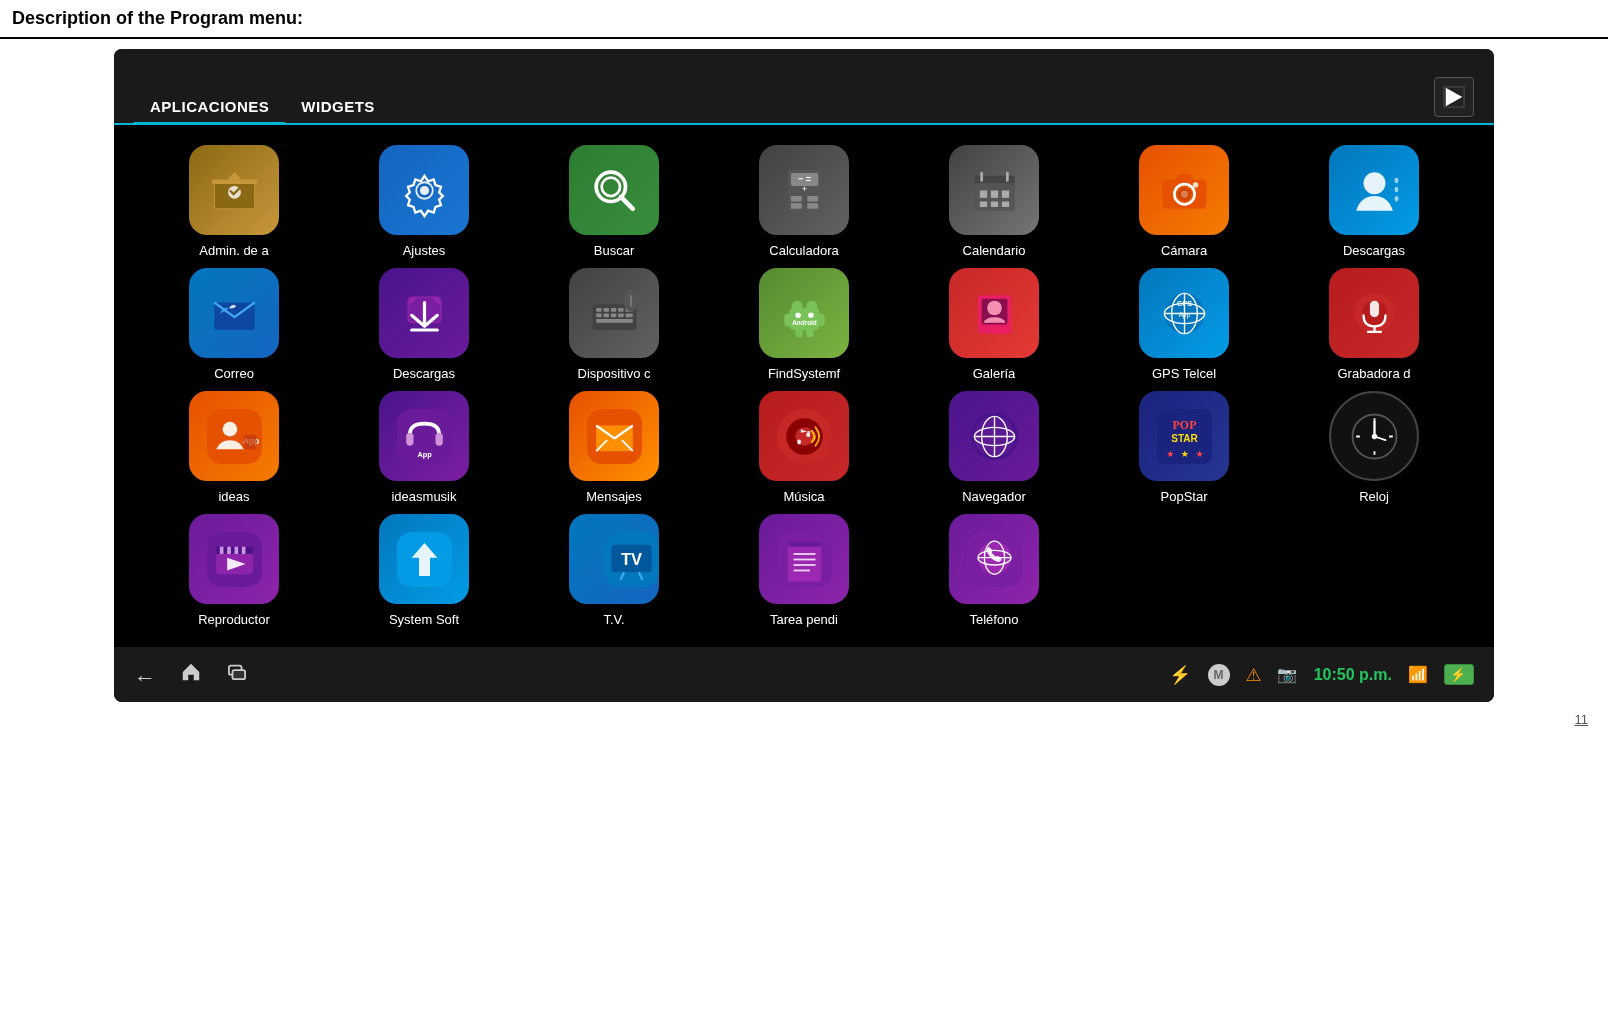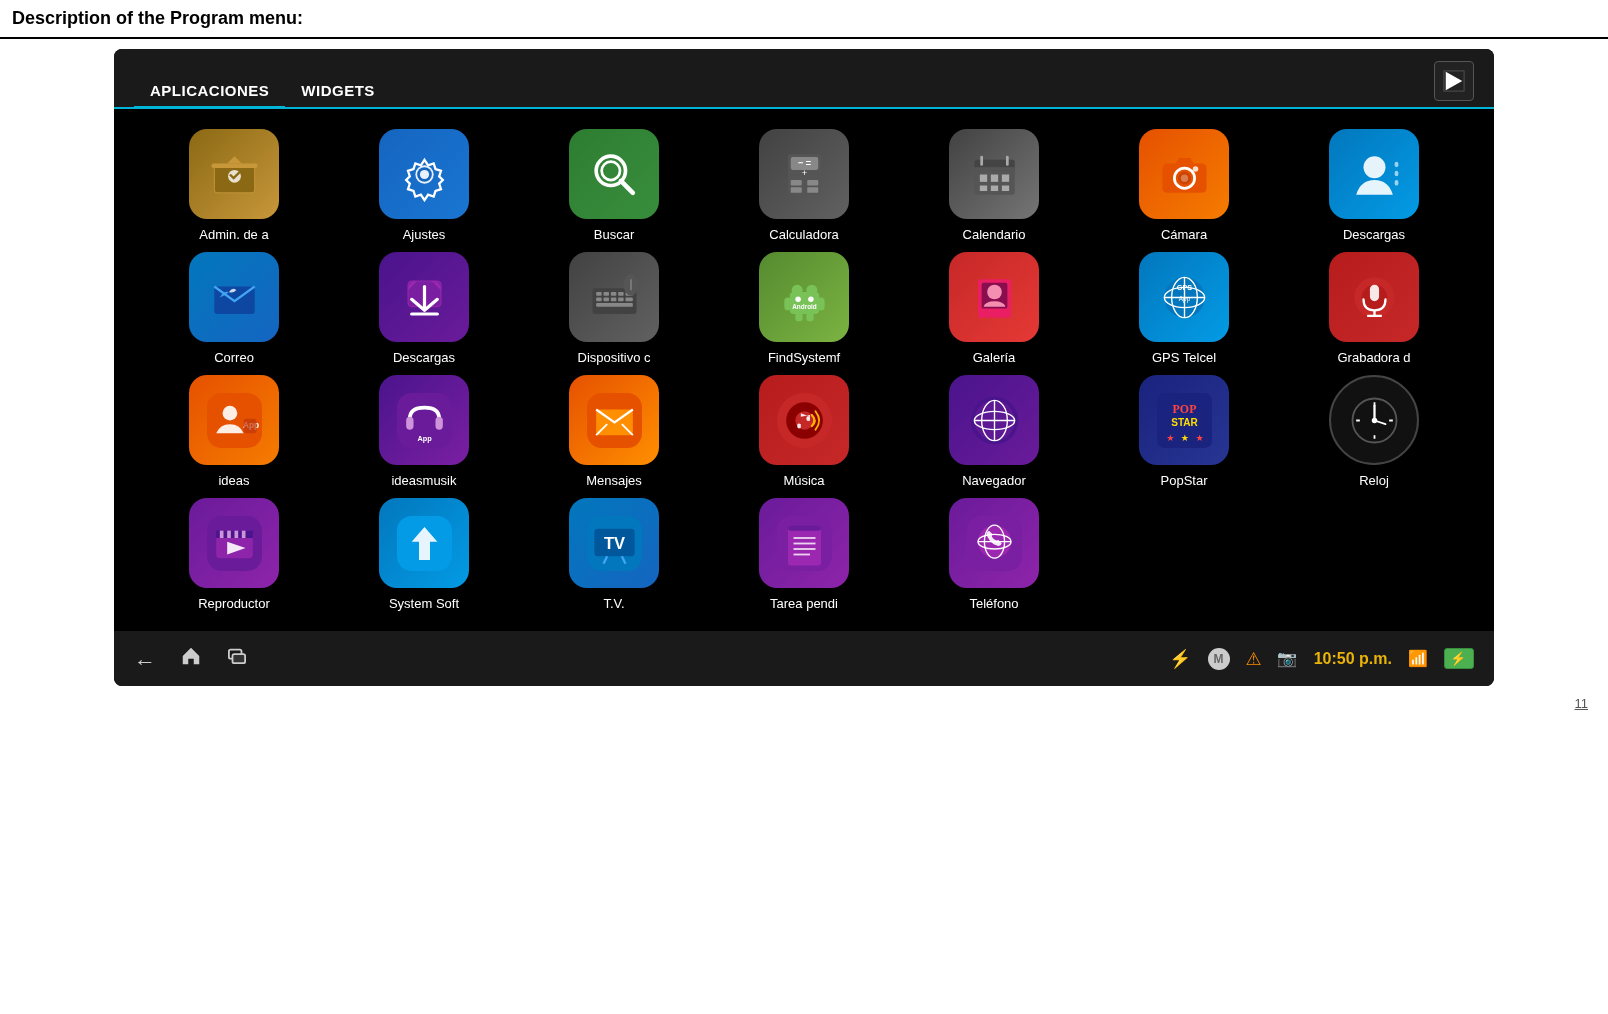--- a/index.html
+++ b/index.html
@@ -25,21 +25,21 @@
       border-radius: 8px;
       overflow: hidden;
       position: relative;
     }
     
     .top-bar {
       background: #1a1a1a;
       display: flex;
       align-items: flex-end;
       padding: 0 20px;
-      height: 60px;
+      height: 76px;
       position: relative;
     }
     .tab-btn {
       color: #fff;
       font-size: 15px;
       font-weight: bold;
       padding: 10px 16px;
       cursor: pointer;
       letter-spacing: 0.5px;
       background: transparent;
@@ -132,21 +132,21 @@
     }
     .bottom-right {
       margin-left: auto;
       display: flex;
       align-items: center;
       gap: 16px;
       color: #ccc;
       font-size: 14px;
     }
     .time-display {
-      color: #eab308;
+      color: #22c55e;
       font-size: 16px;
       font-weight: bold;
     }
     
     .icon-admin { background: linear-gradient(135deg, #8B6914, #c8973a); }
     .icon-ajustes { background: linear-gradient(135deg, #1565C0, #1976D2); }
     .icon-buscar { background: linear-gradient(135deg, #2E7D32, #388E3C); }
     .icon-calculadora { background: linear-gradient(135deg, #424242, #616161); }
     .icon-calendario { background: linear-gradient(135deg, #424242, #757575); }
     .icon-camara { background: linear-gradient(135deg, #E65100, #F57C00); }
@@ -162,21 +162,21 @@
     .icon-ideasmusik { background: linear-gradient(135deg, #4A148C, #7B1FA2); }
     .icon-mensajes { background: linear-gradient(135deg, #E65100, #FF8F00); }
     .icon-musica { background: linear-gradient(135deg, #B71C1C, #C62828); }
     .icon-navegador { background: linear-gradient(135deg, #4A148C, #6A1B9A); }
     .icon-playstore { background: linear-gradient(135deg, #e8e8e8, #f5f5f5); }
     .icon-popstar { background: linear-gradient(135deg, #1A237E, #283593); text-align: center; }
     .icon-portal { background: linear-gradient(135deg, #4A148C, #6A1B9A); }
     .icon-reloj { background: #222; border: 2px solid #444; }
     .icon-reproductor { background: linear-gradient(135deg, #6A1B9A, #8E24AA); }
     .icon-system { background: linear-gradient(135deg, #0277BD, #039BE5); }
-    .icon-tv { background: linear-gradient(135deg, #0277BD, #1565C0); }
+    .icon-tv { background: linear-gradient(135deg, #0277BD, #1565C0); justify-content: flex-end; }
     .icon-tarea { background: linear-gradient(135deg, #6A1B9A, #8E24AA); }
     .icon-telefono { background: linear-gradient(135deg, #6A1B9A, #8E24AA); }
 
     
     .app-icon svg { width: 55px; height: 55px; }
   </style>
 </head>
 <body>
 
 <div class="page-header">

